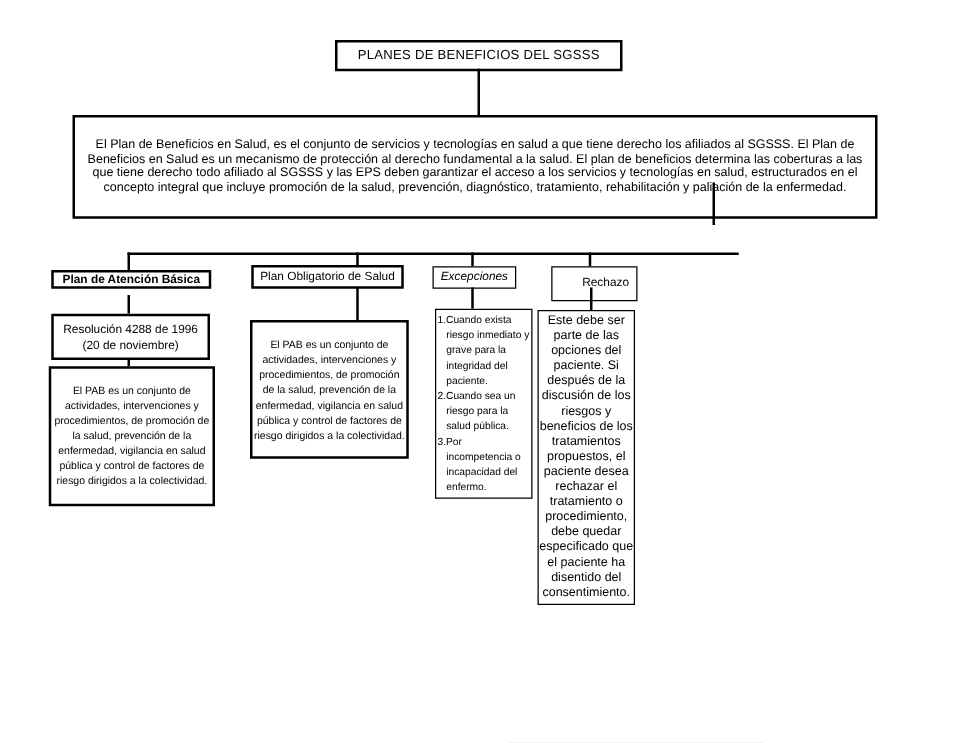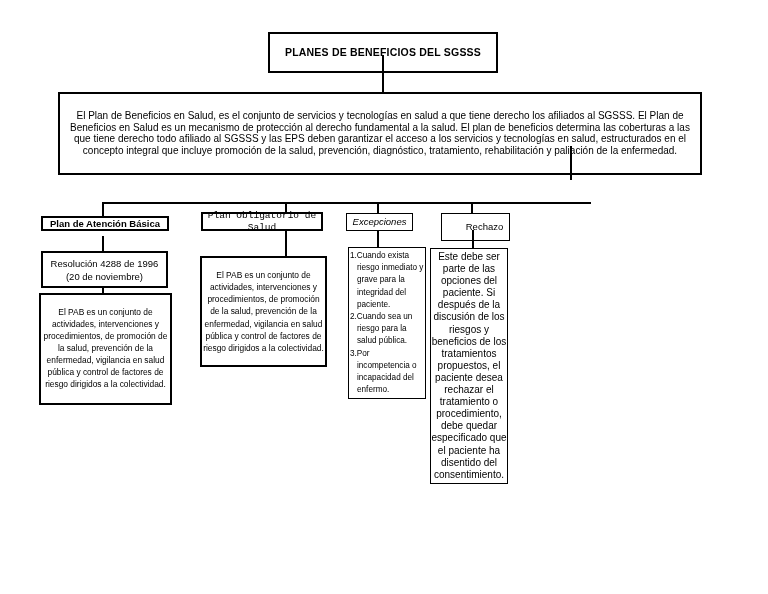--- a/index.html
+++ b/index.html
@@ -29,33 +29,33 @@
     line-height:1.25;
   }
   .ln{
     position:absolute;
     background:var(--line);
     width:2px;
   }
   .hline{height:2px;}
 
   .title-box{
-    left:268px;top:32px;width:230px;height:41px;
+    left:268px;top:32px;width:230px;height:25px;
     border-width:2.5px;
-    font-weight:bold;font-size:10.5px;letter-spacing:.2px;
+    font-weight:normal;font-size:10.5px;letter-spacing:.2px;
   }
   .intro-box{
     left:58px;top:92px;width:644px;min-height:54px;
     border-width:2px;
     font-size:10px;line-height:11.7px;
     padding:16px 6px;
   }
   .hdr{font-size:9.5px;}
   .pab-header{left:41px;top:216px;width:128px;height:15px;border-width:2.5px;font-weight:bold;}
-  .pos-header{left:201px;top:212px;width:122px;height:19px;border-width:2px;font-family:Liberation Mono, monospace;}
+  .pos-header{left:201px;top:212px;width:122px;height:19px;border-width:2px;}
   .exc-header{left:346px;top:213px;width:67px;height:18px;border-width:1.2px;font-style:italic;}
   .rej-header{left:441px;top:213px;width:69px;height:28px;border-width:1.2px;padding-left:18px;}
 
   .resolution-box{
     left:41px;top:251px;width:127px;height:37px;
     border-width:2.5px;
     font-weight:normal;font-size:9.5px;line-height:13px;
     flex-direction:column;
   }
   .pab-body{

